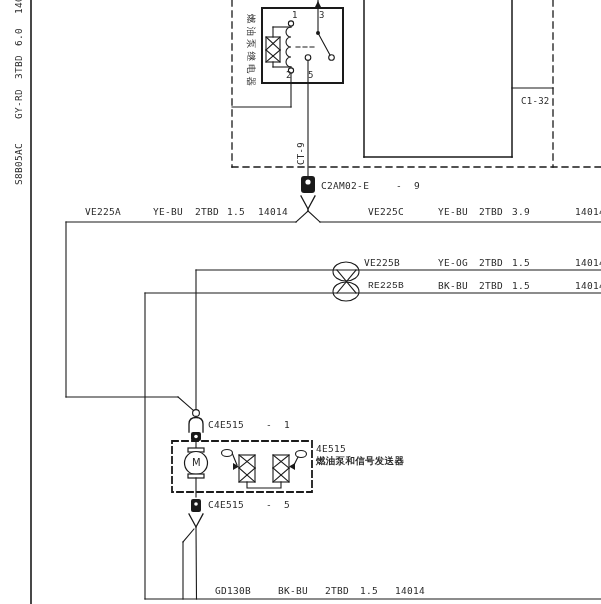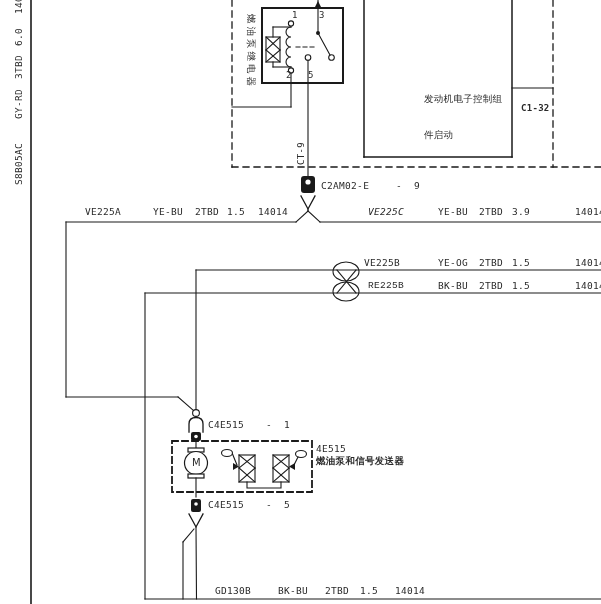--- a/index.html
+++ b/index.html
@@ -154,38 +154,34 @@
   <span class="lbl rot-ccw" style="left:13px;top:79px;">3TBD</span>
   <span class="lbl rot-ccw" style="left:13px;top:46px;">6.0</span>
   <span class="lbl rot-ccw" style="left:13px;top:14px;">14014</span>
 
   <span class="lbl cjk rot-cw" style="left:257px;top:14px;font-size:9.5px;letter-spacing:3px;">燃油泵继电器</span>
   <span class="pin" style="left:292px;top:10px;">1</span>
   <span class="pin" style="left:319px;top:10px;">3</span>
   <span class="pin" style="left:286px;top:70px;">2</span>
   <span class="pin" style="left:308px;top:70px;">5</span>
 
-  <div class="lbl cjk" style="left:424px;top:69px;font-size:9.5px;line-height:12px;">
-    <div>发动机电子控制组</div>
-    <div>件启动</div>
-  </div>
-  <span class="lbl small" style="left:521px;top:103px;font-weight:bold;">C1-32</span>
+  <span class="lbl small" style="left:521px;top:96px;">C1-32</span>
 
   <span class="lbl rot-ccw small" style="left:296px;top:165px;">CT-9</span>
 
   <span class="lbl" style="left:321px;top:180px;">C2AM02-E</span>
   <span class="lbl" style="left:396px;top:180px;">-  9</span>
 
   <span class="lbl" style="left:85px;top:206px;">VE225A</span>
   <span class="lbl" style="left:153px;top:206px;">YE-BU</span>
   <span class="lbl" style="left:195px;top:206px;">2TBD</span>
   <span class="lbl" style="left:227px;top:206px;">1.5</span>
   <span class="lbl" style="left:258px;top:206px;">14014</span>
 
-  <span class="lbl" style="left:368px;top:206px;font-style:italic;">VE225C</span>
+  <span class="lbl" style="left:368px;top:206px;">VE225C</span>
   <span class="lbl" style="left:438px;top:206px;">YE-BU</span>
   <span class="lbl" style="left:479px;top:206px;">2TBD</span>
   <span class="lbl" style="left:512px;top:206px;">3.9</span>
   <span class="lbl" style="left:575px;top:206px;">14014</span>
 
   <span class="lbl" style="left:364px;top:257px;">VE225B</span>
   <span class="lbl" style="left:438px;top:257px;">YE-OG</span>
   <span class="lbl" style="left:479px;top:257px;">2TBD</span>
   <span class="lbl" style="left:512px;top:257px;">1.5</span>
   <span class="lbl" style="left:575px;top:257px;">14014</span>

